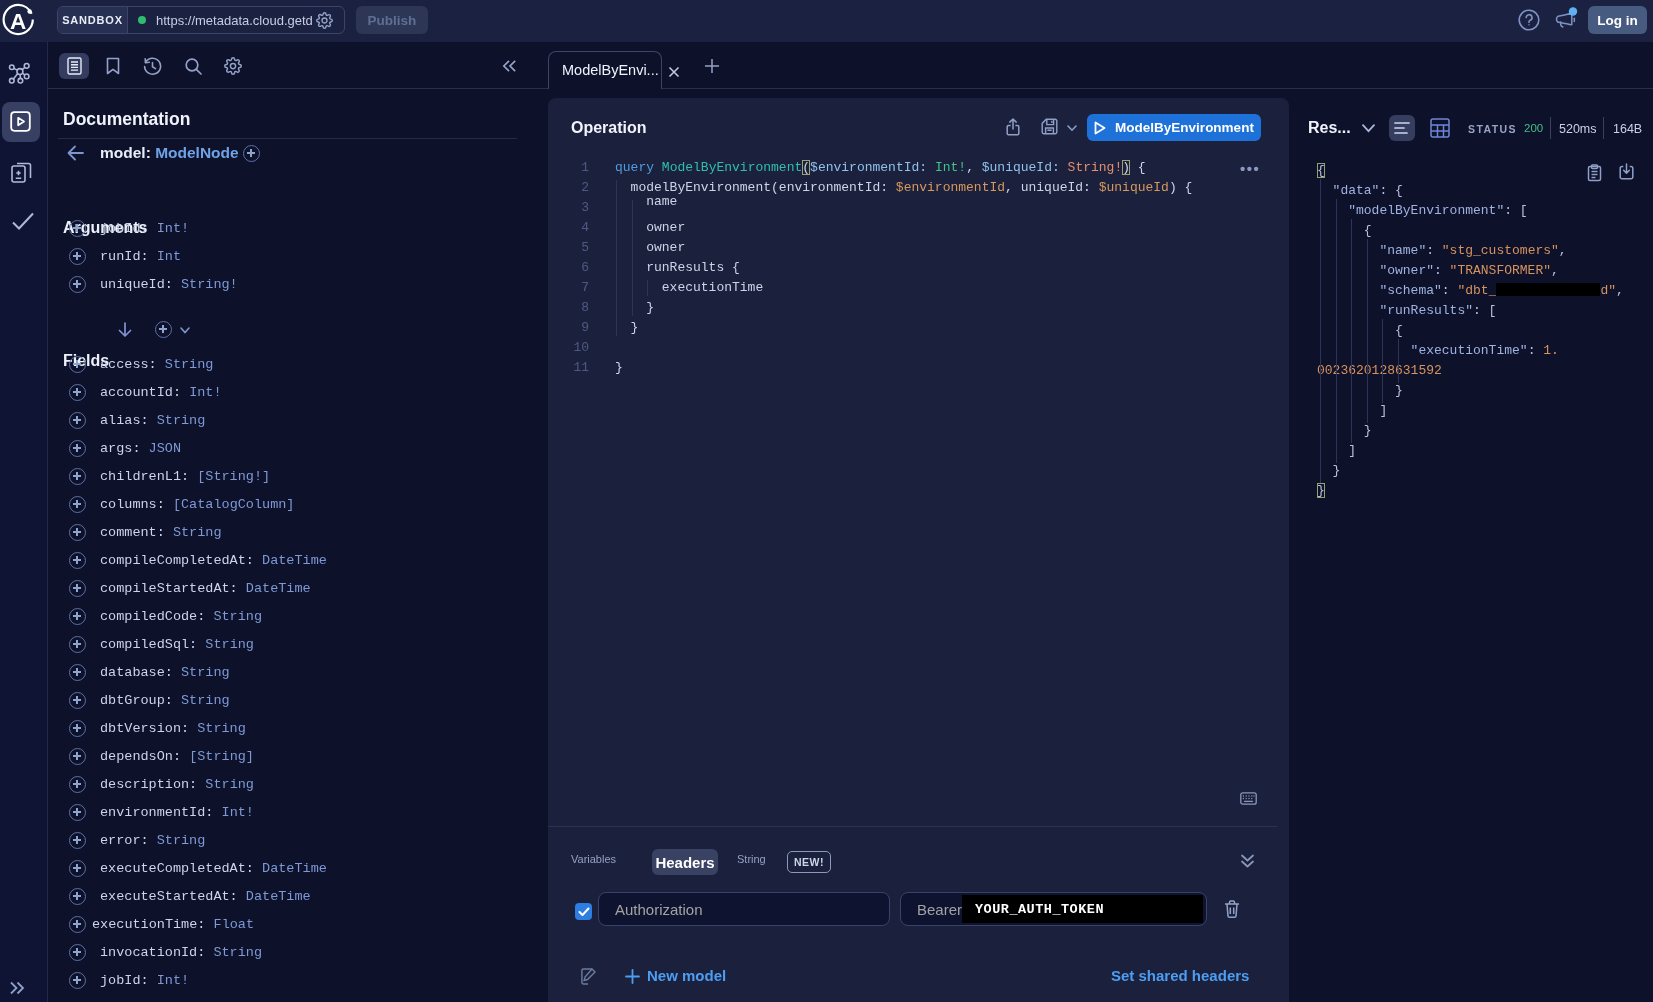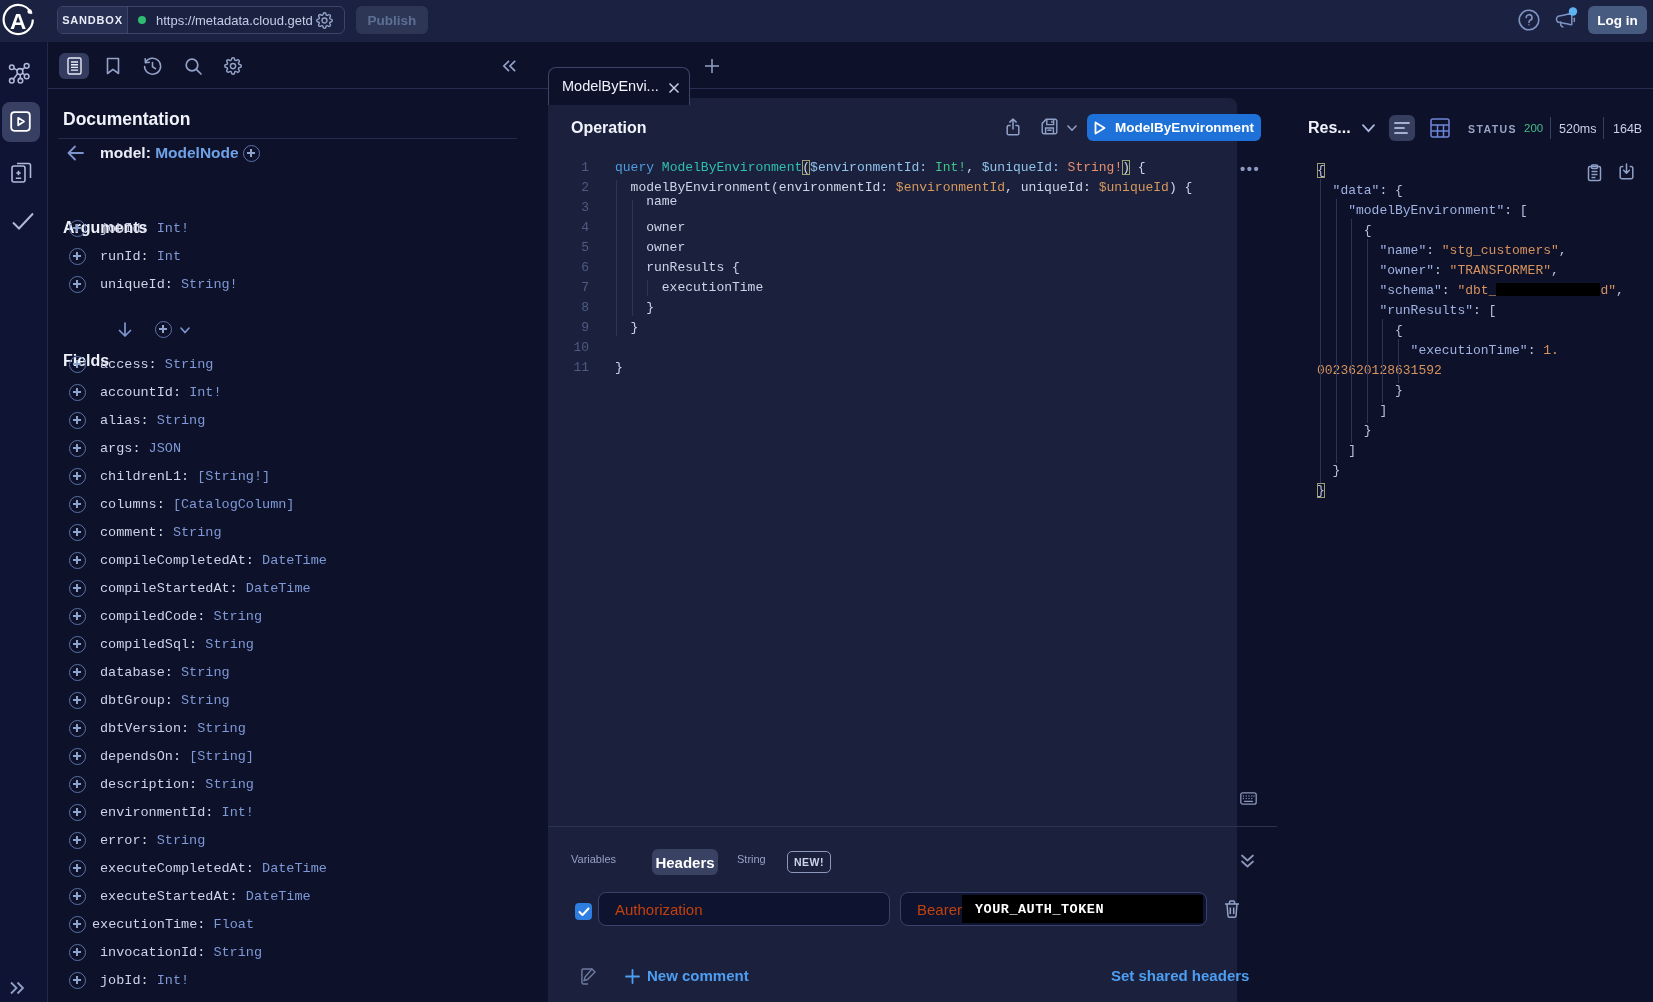--- a/index.html
+++ b/index.html
@@ -23,51 +23,51 @@
 #railsel { position:absolute; left:2px; top:60px; width:38px; height:40px; background:#373f62; border-radius:8px; }
 
 
 #docbar { position:absolute; left:48px; top:42px; width:500px; height:46px; }
 #docsel { position:absolute; left:11px; top:11px; width:30px; height:26px; background:#343c5f; border-radius:6px; }
 
 
 #hline { position:absolute; left:48px; top:88px; width:1605px; height:1px; background:#272e50; }
 
 
-#tab { position:absolute; left:548px; top:67px; width:142px; height:38px; border:1px solid #3c4568; border-bottom:none; border-radius:8px 8px 0 0; background:#0d1129; z-index:2; }
+#tab { position:absolute; left:548px; top:51px; width:114px; height:38px; border:1px solid #3c4568; border-bottom:none; border-radius:8px 8px 0 0; background:#0d1129; z-index:2; }
 #tab .lbl { position:absolute; left:13px; top:10px; color:#f0f3fb; font-size:14.5px; }
 
 
 #docpanel { position:absolute; left:48px; top:89px; width:500px; height:913px; color:#e8ecf8; }
 .h1 { font-weight:bold; font-size:17.5px; color:#f0f3fb; }
 .h2 { font-weight:bold; font-size:16px; color:#eef1fa;margin-top:32px; }
 .fieldrow { position:absolute; font-size:13.5px; font-family:"Liberation Mono",monospace; color:#ccd4ea; white-space:pre; }
 .fieldrow .t { color:#7e99d6; }
 .pluscirc { position:absolute; width:17px; height:17px; border:1.5px solid #5b72a8; border-radius:50%; }
 .pluscirc::before { content:""; position:absolute; left:3.2px; top:6px; width:7.5px; height:1.6px; background:#8fa3cf; }
 .pluscirc::after { content:""; position:absolute; left:6.2px; top:3px; width:1.6px; height:7.5px; background:#8fa3cf; }
 
 
-#opcard { position:absolute; left:548px; top:98px; width:689px; height:904px; background:#1b213c; border-radius:8px 8px 0 0; }
+#opcard { position:absolute; left:548px; top:98px; width:741px; height:904px; background:#1b213c; border-radius:8px 8px 0 0; }
 #opttl { position:absolute; left:23px; top:21px; font-size:16px; font-weight:bold; color:#f0f3fb; }
 #runbtn { position:absolute; left:539px; top:16px; width:174px; height:27px; background:#1d71d8; border-radius:6px; color:#fff; font-weight:bold; font-size:13.5px; display:flex; align-items:center; justify-content:center; }
 .codeline { position:absolute; font-family:"Liberation Mono",monospace; font-size:13px; line-height:16px; white-space:pre; color:#ccd4e8; }
 .lnum { position:absolute; font-family:"Liberation Mono",monospace; font-size:13px; line-height:16px; color:#4e5a85; text-align:right; width:30px; }
 .c-kw { color:#4d9de0; } .c-op { color:#2fbfad; } .c-var { color:#8fc1ea; }
 .c-grn { color:#3fc489; } .c-orgt { color:#e58e6d; } .c-org { color:#d6985f; }
 .bhl { outline:1px solid rgba(190,195,130,0.8); outline-offset:-1px; }
 .iguide { position:absolute; width:1px; background:#2c3458; }
 
 
 #bsec { position:absolute; left:0; top:728px; width:729px; height:176px; border-top:1px solid #2b3252; }
 .tabtxt { color:#94a0c6; font-size:11px; }
 #hdrpill { position:absolute; left:104px; top:22px; width:66px; height:26px; background:#3a4264; border-radius:6px; color:#fff; font-weight:bold; font-size:15px; display:flex; align-items:center; justify-content:center; }
 #newbadge { position:absolute; left:239px; top:24px; width:44px; height:22px; border:1px solid #8b97bb; border-radius:5px; color:#cdd4ea; font-size:10.5px; font-weight:bold; letter-spacing:0.5px; display:flex; align-items:center; justify-content:center; }
 #chk { position:absolute; left:27px; top:76px; width:17px; height:17px; background:#2e7de1; border-radius:4px; }
-.hinput { position:absolute; top:65px; height:34px; background:#0e1330; border:1px solid #39426a; border-radius:8px; color:#c2410c; font-size:15px; display:flex; align-items:center; }
+.hinput { position:absolute; top:65px; height:34px; background:#0e1330; border:1px solid #39426a; border-radius:8px; color:#a3a3a3; font-size:15px; display:flex; align-items:center; }
 #blackbox { position:absolute; left:414px; top:68px; width:241px; height:28px; background:#000; color:#fff; font-family:"Liberation Mono",monospace; font-weight:bold; font-size:13.5px; display:flex; align-items:center; padding-left:13px; letter-spacing:0.5px; }
 .bluelink { color:#4d9ef2; font-weight:bold; font-size:15px; }
 
 
 #resp { position:absolute; left:1277px; top:89px; width:376px; height:913px; }
 #respttl { position:absolute; left:31px; top:30px; font-size:16px; font-weight:bold; color:#f0f3fb; }
 #rpill { position:absolute; left:112px; top:26px; width:26px; height:26px; background:#363e60; border-radius:6px; }
 .jline { position:absolute; font-family:"Liberation Mono",monospace; font-size:13px; line-height:16px; white-space:pre; color:#b8c1e0; }
 .jk { color:#9fb2e2; } .jv { color:#d6935f; }
 .rsep { position:absolute; top:28px; width:1px; height:22px; background:#39415f; }
@@ -324,21 +324,21 @@
       <path d="M1 4 h14 M5.5 4 V2.2 a1.2 1.2 0 0 1 1.2 -1.2 h2.6 a1.2 1.2 0 0 1 1.2 1.2 V4 M3 4 l1 12 a1.3 1.3 0 0 0 1.3 1.2 h5.4 a1.3 1.3 0 0 0 1.3 -1.2 l1 -12"></path>
       <path d="M6.3 7.5v6.5M9.7 7.5v6.5"></path>
     </svg>
     <svg class="abs" style="left:32px;top:141px" width="18" height="17" viewBox="0 0 18 17" fill="none" stroke="#6d7ba0" stroke-width="1.4">
       <path d="M12 1 H3.3 a1.4 1.4 0 0 0 -1.4 1.4 V14.6 a1.4 1.4 0 0 0 1.4 1.4 H8"></path>
       <path d="M12 1 l3 3 -7.5 7.5 -3.4 .9 .9 -3.4z"></path>
     </svg>
     <svg class="abs" style="left:77px;top:142px" width="15" height="15" viewBox="0 0 15 15" fill="none" stroke="#4d9ef2" stroke-width="1.8">
       <path d="M7.5 1v13M1 7.5h13" stroke-linecap="round"></path>
     </svg>
-    <div class="bluelink abs" style="left:99px;top:140px">New comment</div>
+    <div class="bluelink abs" style="left:99px;top:140px">New model</div>
     <div class="bluelink abs" style="left:563px;top:140px">Set shared headers</div>
   </div>
 </div>
 
 <div id="resp">
   <div id="respttl">Res...</div>
   <svg class="abs" style="left:85px;top:35px" width="13" height="9" viewBox="0 0 13 9" fill="none" stroke="#aab6d8" stroke-width="1.8">
     <path d="M1 1.2 6.5 7.2 12 1.2" stroke-linecap="round"></path>
   </svg>
   <div id="rpill">

